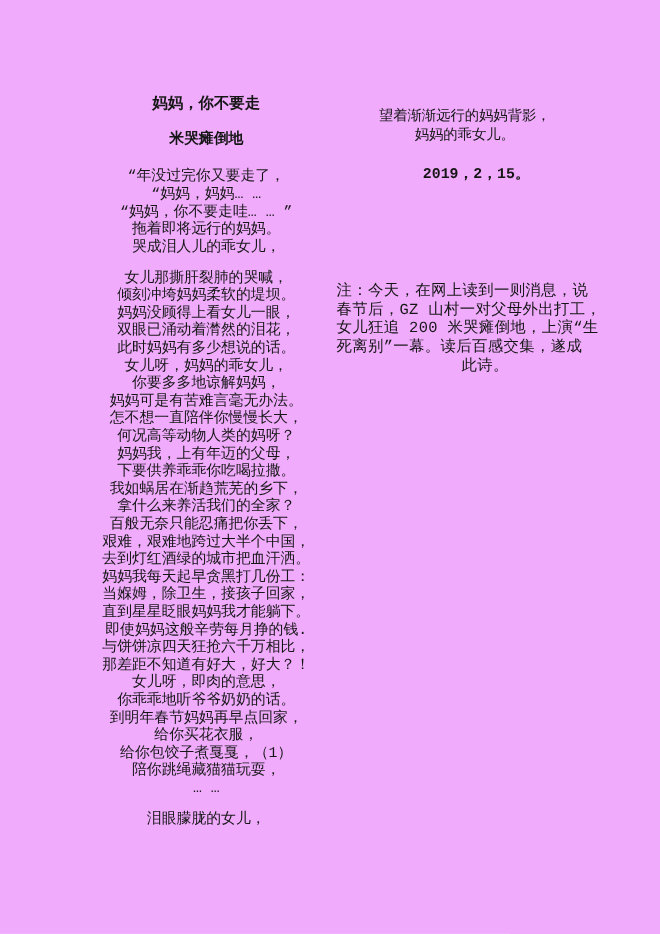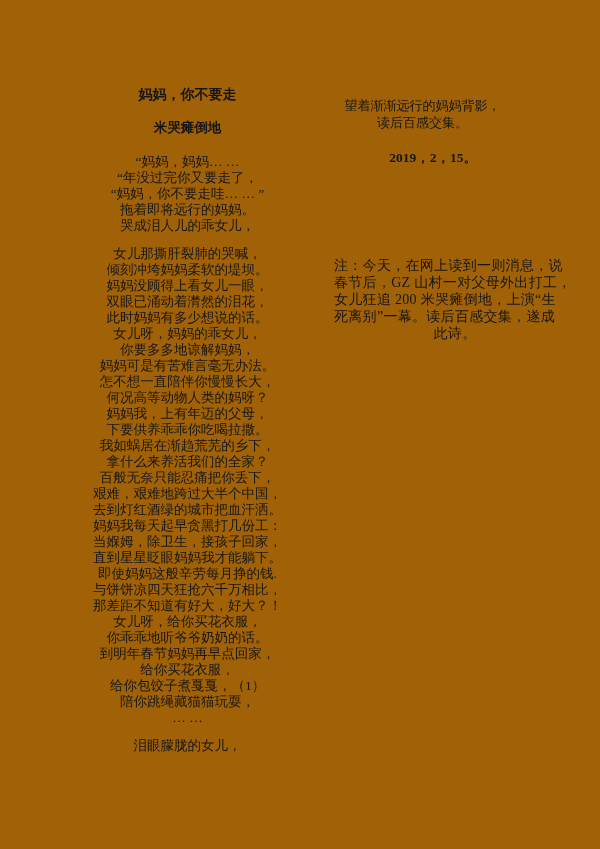--- a/index.html
+++ b/index.html
@@ -4,23 +4,23 @@
 <style>
   html, body {
     margin: 0;
     padding: 0;
     background: #ffffff;
   }
   .page {
     position: relative;
     width: 600px;
     height: 849px;
-    background: #a16207;
+    background: #f0abfc;
     color: #161616;
-    font-family: Liberation Serif, serif;
+    font-family: Liberation Mono, monospace;
     overflow: hidden;
   }
   
   .poem-column {
     position: absolute;
     left: 55px;
     top: 86px;
     width: 265px;
     text-align: center;
     font-size: 13.5px;
@@ -64,36 +64,36 @@
   .note-block {
     position: absolute;
     left: 306px;
     top: 257px;
     width: 270px;
     text-align: left;
     font-size: 14px;
     line-height: 17px;
     letter-spacing: 0.3px;
   }
-  .note-line { white-space: nowrap; margin-left: 28px; }
+  .note-line { white-space: nowrap; }
   .note-center { text-align: center; }
   .footnote-line { white-space: nowrap; letter-spacing: 0; }
 </style>
 </head>
 <body>
 
 <div class="page">
 
   <div class="poem-column">
     <div class="poem-title">妈妈，你不要走</div>
     <div class="poem-author">米哭瘫倒地</div>
 
     <div class="stanza">
+        <div class="poem-line">“年没过完你又要走了，</div>
         <div class="poem-line">“妈妈，妈妈… …</div>
-        <div class="poem-line">“年没过完你又要走了，</div>
         <div class="poem-line">“妈妈，你不要走哇… … ”</div>
         <div class="poem-line">拖着即将远行的妈妈。</div>
         <div class="poem-line">哭成泪人儿的乖女儿，</div>
       </div>
 
     <div class="stanza">
         <div class="poem-line">女儿那撕肝裂肺的哭喊，</div>
         <div class="poem-line">倾刻冲垮妈妈柔软的堤坝。</div>
         <div class="poem-line">妈妈没顾得上看女儿一眼，</div>
         <div class="poem-line">双眼已涌动着潸然的泪花，</div>
@@ -109,35 +109,35 @@
         <div class="poem-line">拿什么来养活我们的全家？</div>
         <div class="poem-line">百般无奈只能忍痛把你丢下，</div>
         <div class="poem-line">艰难，艰难地跨过大半个中国，</div>
         <div class="poem-line">去到灯红酒绿的城市把血汗洒。</div>
         <div class="poem-line">妈妈我每天起早贪黑打几份工：</div>
         <div class="poem-line">当媬姆，除卫生，接孩子回家，</div>
         <div class="poem-line">直到星星眨眼妈妈我才能躺下。</div>
         <div class="poem-line">即使妈妈这般辛劳每月挣的钱.</div>
         <div class="poem-line">与饼饼凉四天狂抢六千万相比，</div>
         <div class="poem-line">那差距不知道有好大，好大？！</div>
-        <div class="poem-line">女儿呀，给你买花衣服，</div>
+        <div class="poem-line">女儿呀，即肉的意思，</div>
         <div class="poem-line">你乖乖地听爷爷奶奶的话。</div>
         <div class="poem-line">到明年春节妈妈再早点回家，</div>
         <div class="poem-line">给你买花衣服，</div>
         <div class="poem-line">给你包饺子煮戛戛，（1）</div>
         <div class="poem-line">陪你跳绳藏猫猫玩耍，</div>
         <div class="poem-line">… …</div>
       </div>
 
     <div class="poem-line closing-line">泪眼朦胧的女儿，</div>
   </div>
 
   <div class="right-continuation">
       <div class="poem-line">望着渐渐远行的妈妈背影，</div>
-      <div class="poem-line">读后百感交集。</div>
+      <div class="poem-line">妈妈的乖女儿。</div>
     </div>
 
   <div class="date-line">2019，2，15。</div>
 
   <div class="note-block">
     <div>
         <div class="note-line">注：今天，在网上读到一则消息，说</div>
         <div class="note-line">春节后，GZ 山村一对父母外出打工，</div>
         <div class="note-line">女儿狂追 200 米哭瘫倒地，上演“生</div>
         <div class="note-line">死离别”一幕。读后百感交集，遂成</div>

